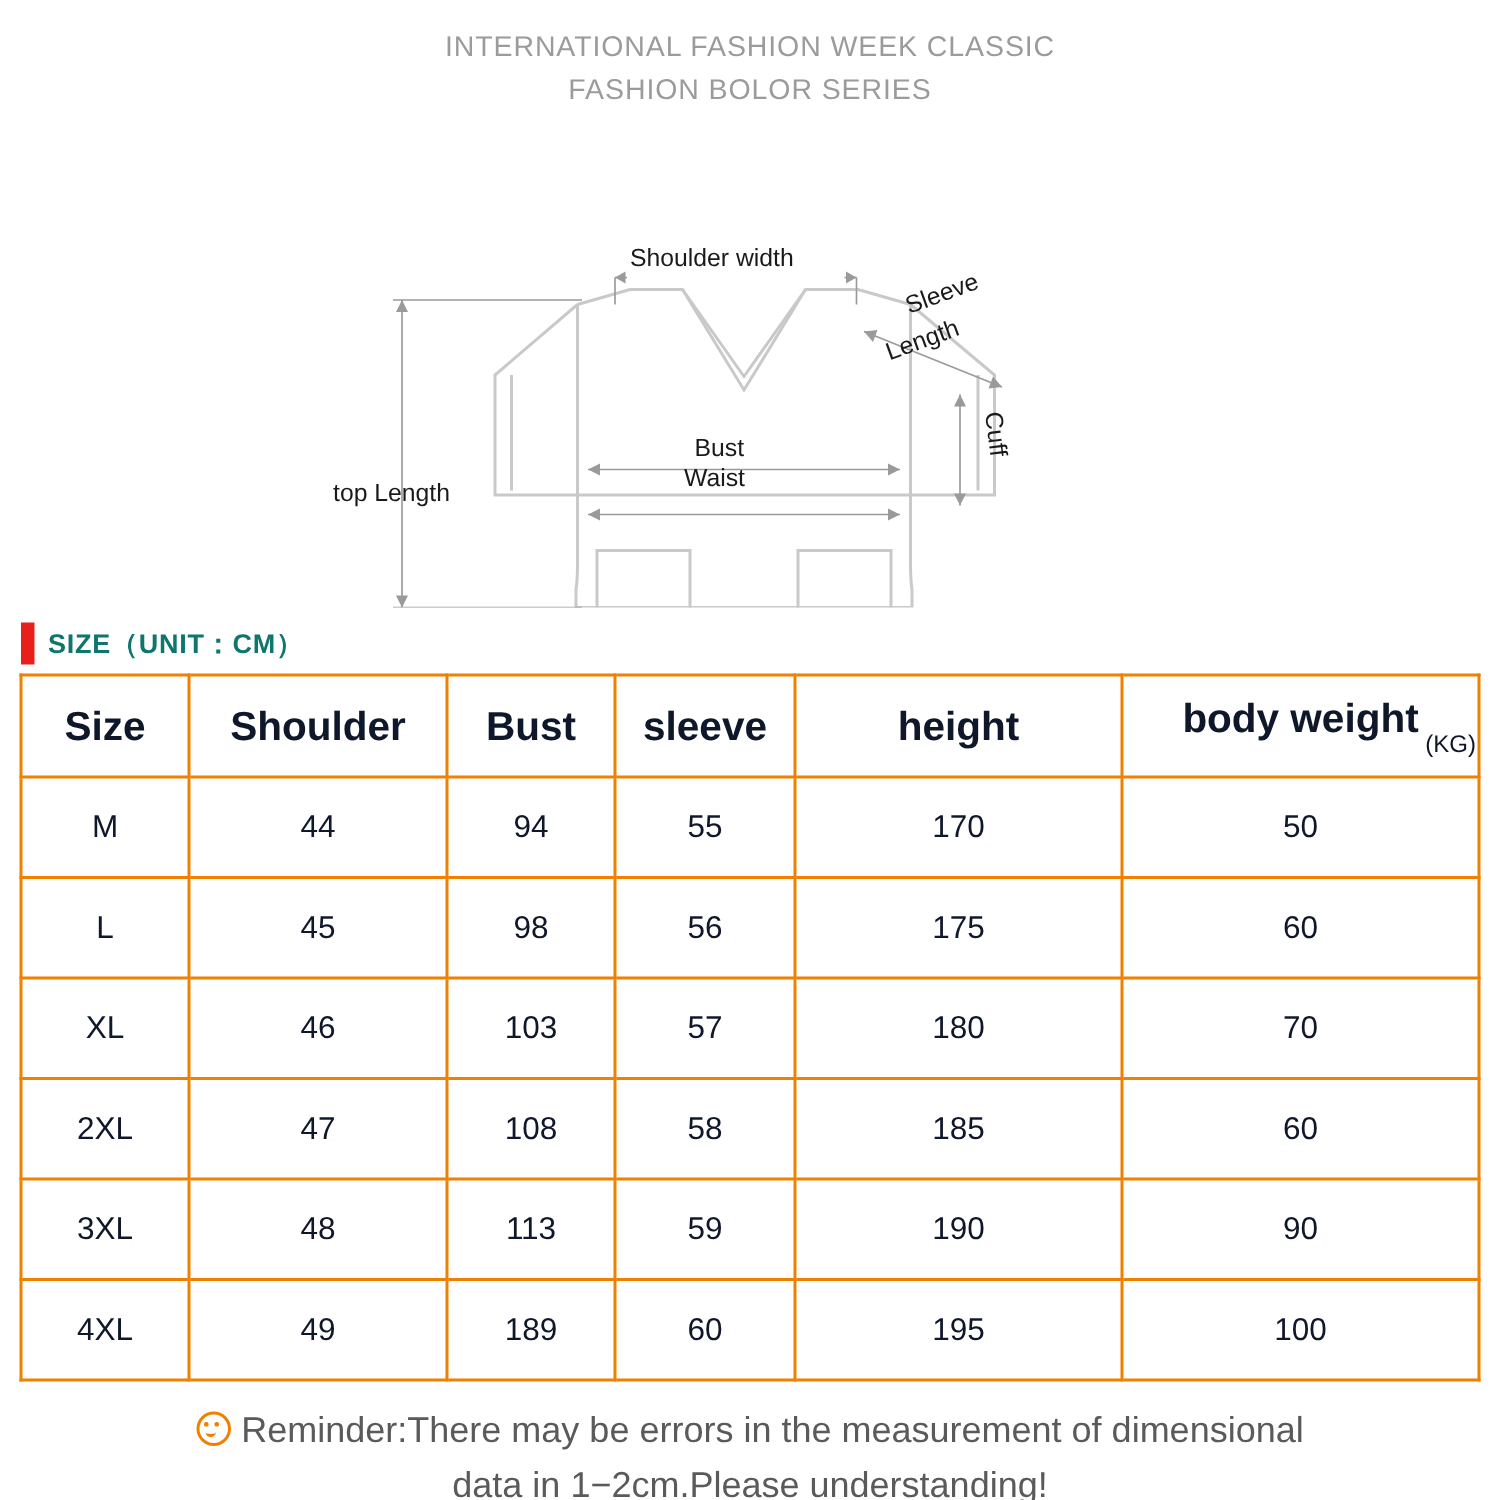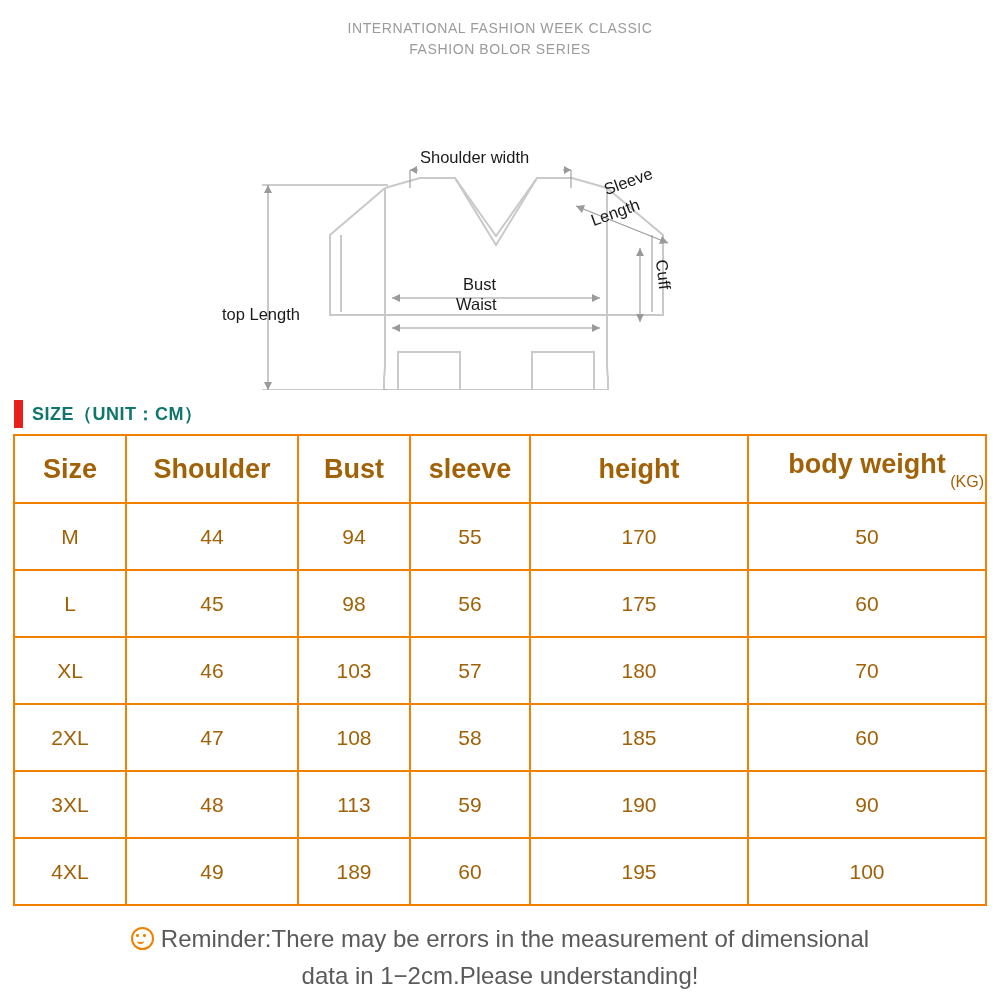--- a/index.html
+++ b/index.html
@@ -16,21 +16,21 @@
     overflow: hidden;
   }
 
   
   .header {
     text-align: center;
     padding-top: 18px;
     line-height: 1.5;
   }
   .header-line {
-    font-size: 14px;
+    font-size: 19px;
     letter-spacing: 0.6px;
     color: #9b9b9b;
     font-family: "Liberation Sans", sans-serif;
   }
 
   
   .diagram {
     position: relative;
     width: 884px;
     height: 330px;
@@ -78,21 +78,21 @@
   table.size-table {
     border-collapse: collapse;
     width: 972px;
     margin: 0 auto;
     table-layout: fixed;
   }
   table.size-table th,
   table.size-table td {
     border: 2px solid #f08000;
     text-align: center;
-    color: #a16207;
+    color: #0f172a;
   }
   table.size-table th {
     height: 64px;
     font-size: 27px;
     font-weight: bold;
     font-family: "Liberation Sans", sans-serif;
   }
   table.size-table td {
     height: 63px;
     font-size: 21px;

